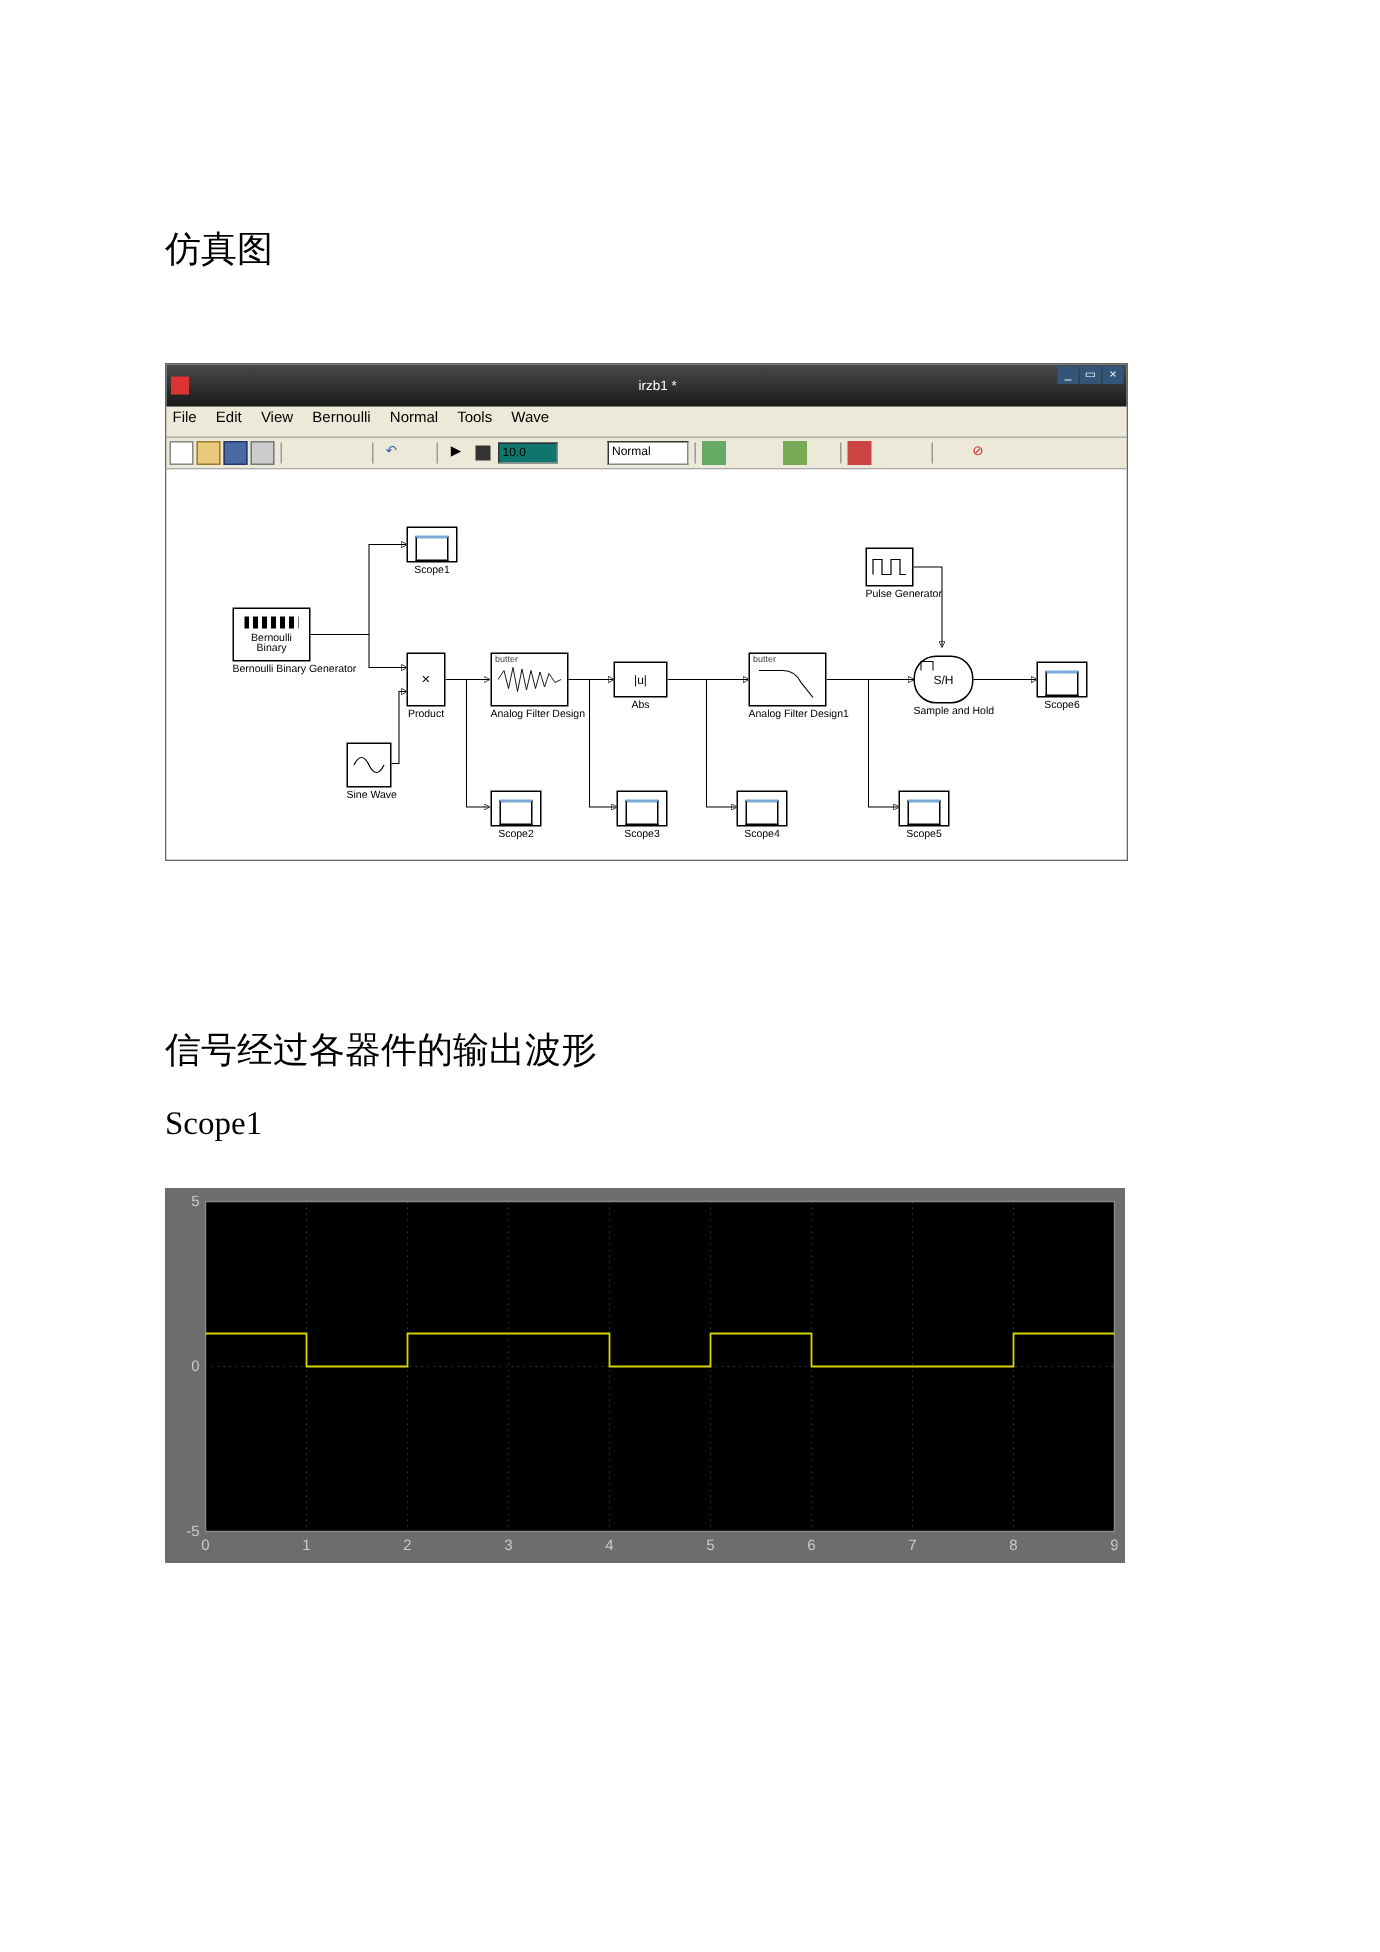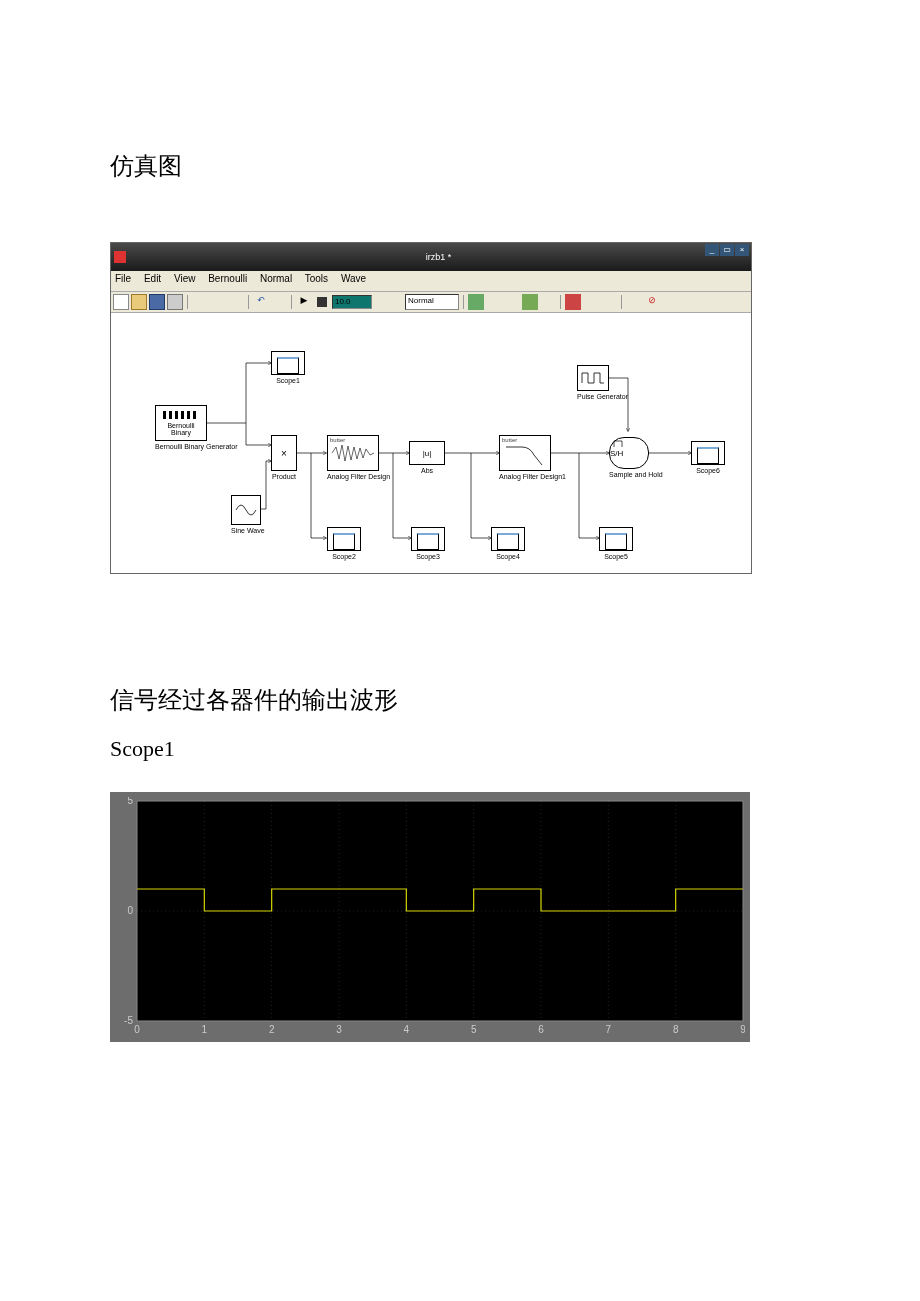--- a/index.html
+++ b/index.html
@@ -187,21 +187,21 @@
     width: 34px; height: 22px;
     display: flex; align-items: center; justify-content: center;
     font-size: 8px;
   }
   .pulse .body {
     width: 30px; height: 24px;
     display: flex; align-items: center; justify-content: center;
   }
   .sh .body {
     width: 38px; height: 30px;
-    display: flex; align-items: center; 
+    display: flex; align-items: center; justify-content: center;
     font-size: 8px;
     border-radius: 15px;
   }
   svg.wire {
     position: absolute;
     top: 0; left: 0;
     width: 640px;
     height: 260px;
     pointer-events: none;
   }

